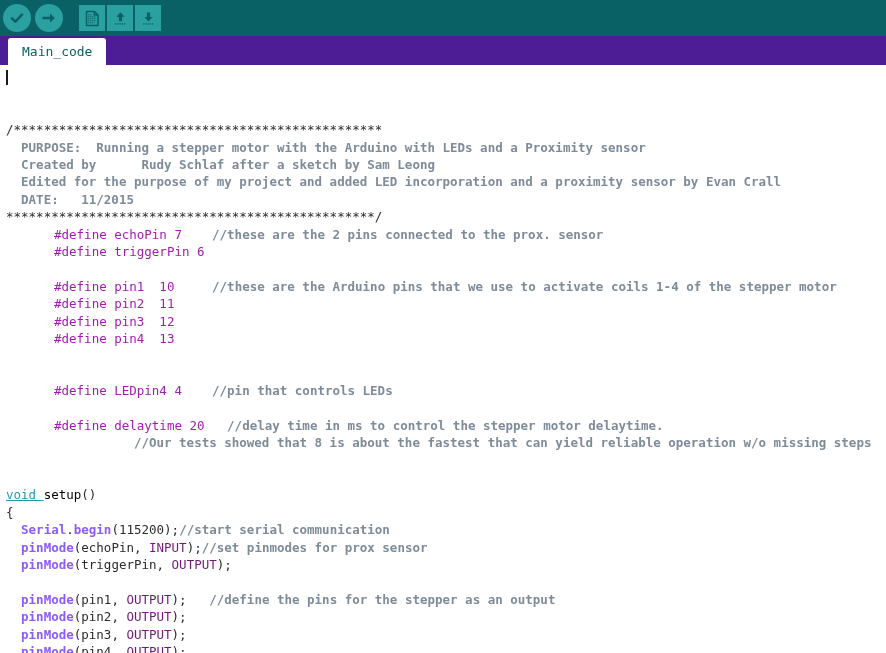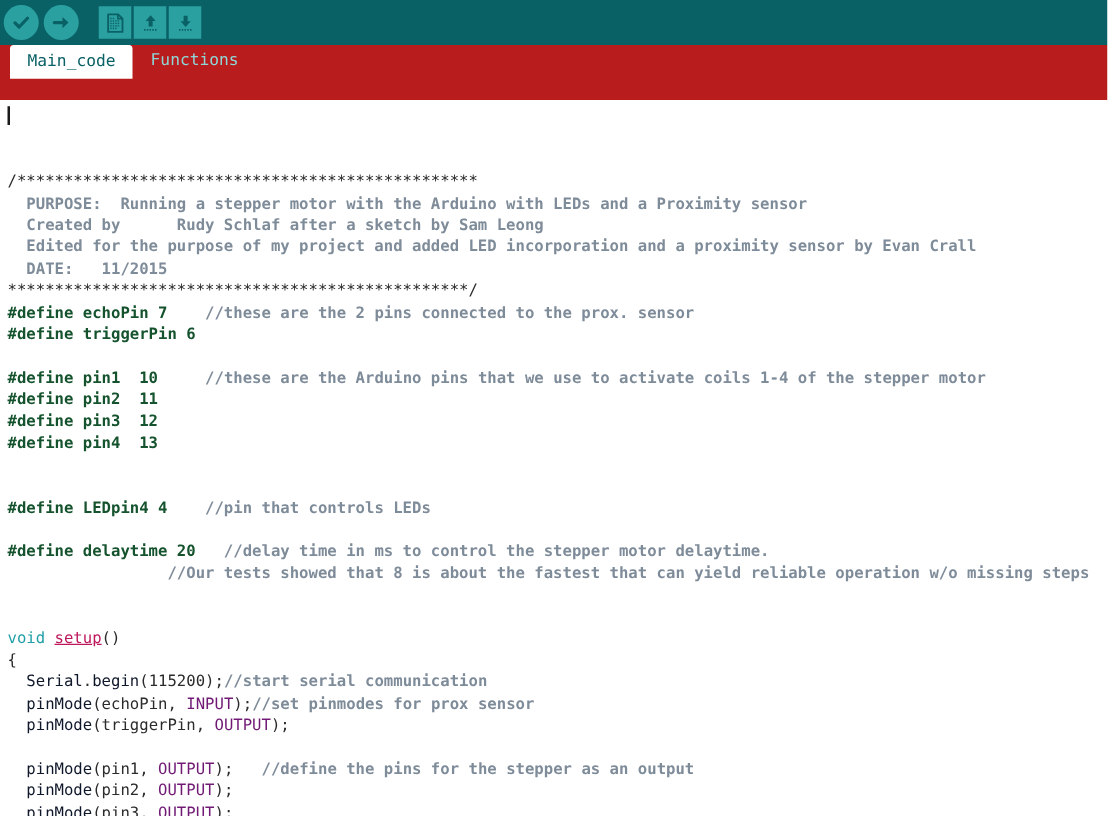--- a/index.html
+++ b/index.html
@@ -33,24 +33,24 @@
     width: 26px; height: 26px;
     background: #2ba0a0;
     display: flex; align-items: center; justify-content: center;
     cursor: pointer;
     flex: none;
   }
   .tb-gap { width: 10px; flex: none; }
 
   
   #tabbar {
-    height: 44px;
-    background: #b91c1c;
+    height: 29px;
+    background: #4c1d95;
     display: flex;
-    align-items: flex-start;
+    align-items: flex-end;
     padding-left: 8px;
     position: relative;
   }
   .tab {
     height: 25px;
     padding: 0 14px;
     display: flex; align-items: center;
     font-family: "DejaVu Sans Mono", monospace;
     font-size: 13px;
     cursor: pointer;
@@ -80,24 +80,24 @@
     font-size: 12.5px;
     line-height: 17.4px;
     white-space: pre;
     color: #2b2b2b;
     position: relative;
   }
   .ln { display: block; height: 17.4px; }
 
   
   .cm   { color: #7e8b99; font-weight: bold; }            
-  .pre  { color: #14532d; font-weight: bold; }  
-  .kw   { color: #1f9fa8; }            
-  .fn   { color: #be185d; text-decoration: underline; }            
-  .lib  { color: #0f172a; }            
+  .pre  { color: #a21caf; font-weight: normal; margin-left: 48px; }  
+  .kw   { color: #1f9fa8; text-decoration: underline; }            
+  .fn   { color: #000000; }            
+  .lib  { color: #8b5cf6; font-weight: bold; }            
   .cst  { color: #701a75; }            
   .pl   { color: #2b2b2b; }            
 
   
   #caret {
     position: absolute;
     left: 0px; top: 1px;
     width: 2px; height: 15px;
     background: #1a1a1a;
   }
@@ -173,22 +173,19 @@
       </g>
     </svg>
   </div>
 
 </div>
 
 <div id="tabbar">
   <div class="tab active">
     <span>Main_code</span>
   </div>
-  <div class="tab inactive">
-    <span>Functions</span>
-  </div>
 </div>
 
 <div id="editor">
   <div id="code">
     <div id="caret"></div>
   <span class="ln"><span class="pl">/*************************************************</span></span><span class="ln"><span class="cm">  PURPOSE:  Running a stepper motor with the Arduino with LEDs and a Proximity sensor</span></span><span class="ln"><span class="cm">  Created by      Rudy Schlaf after a sketch by Sam Leong</span></span><span class="ln"><span class="cm">  Edited for the purpose of my project and added LED incorporation and a proximity sensor by Evan Crall</span></span><span class="ln"><span class="cm">  DATE:   11/2015</span></span><span class="ln"><span class="pl">*************************************************/</span></span><span class="ln"><span class="pre">#define echoPin 7</span><span class="pl">    </span><span class="cm">//these are the 2 pins connected to the prox. sensor</span></span><span class="ln"><span class="pre">#define triggerPin 6</span></span><span class="ln">​</span><span class="ln"><span class="pre">#define pin1  10</span><span class="pl">     </span><span class="cm">//these are the Arduino pins that we use to activate coils 1-4 of the stepper motor</span></span><span class="ln"><span class="pre">#define pin2  11</span></span><span class="ln"><span class="pre">#define pin3  12</span></span><span class="ln"><span class="pre">#define pin4  13</span></span><span class="ln">​</span><span class="ln">​</span><span class="ln"><span class="pre">#define LEDpin4 4</span><span class="pl">    </span><span class="cm">//pin that controls LEDs</span></span><span class="ln">​</span><span class="ln"><span class="pre">#define delaytime 20</span><span class="pl">   </span><span class="cm">//delay time in ms to control the stepper motor delaytime.</span></span><span class="ln"><span class="pl">                 </span><span class="cm">//Our tests showed that 8 is about the fastest that can yield reliable operation w/o missing steps</span></span><span class="ln">​</span><span class="ln">​</span><span class="ln"><span class="kw">void </span><span class="fn">setup</span><span class="pl">()</span></span><span class="ln"><span class="pl">{</span></span><span class="ln"><span class="pl">  </span><span class="lib">Serial</span><span class="pl">.</span><span class="lib">begin</span><span class="pl">(115200);</span><span class="cm">//start serial communication</span></span><span class="ln"><span class="pl">  </span><span class="lib">pinMode</span><span class="pl">(echoPin, </span><span class="cst">INPUT</span><span class="pl">);</span><span class="cm">//set pinmodes for prox sensor</span></span><span class="ln"><span class="pl">  </span><span class="lib">pinMode</span><span class="pl">(triggerPin, </span><span class="cst">OUTPUT</span><span class="pl">);</span></span><span class="ln">​</span><span class="ln"><span class="pl">  </span><span class="lib">pinMode</span><span class="pl">(pin1, </span><span class="cst">OUTPUT</span><span class="pl">);</span><span class="pl">   </span><span class="cm">//define the pins for the stepper as an output</span></span><span class="ln"><span class="pl">  </span><span class="lib">pinMode</span><span class="pl">(pin2, </span><span class="cst">OUTPUT</span><span class="pl">);</span></span><span class="ln"><span class="pl">  </span><span class="lib">pinMode</span><span class="pl">(pin3, </span><span class="cst">OUTPUT</span><span class="pl">);</span></span><span class="ln"><span class="pl">  </span><span class="lib">pinMode</span><span class="pl">(pin4, </span><span class="cst">OUTPUT</span><span class="pl">);</span></span></div>
 </div>
 
 </body></html>

